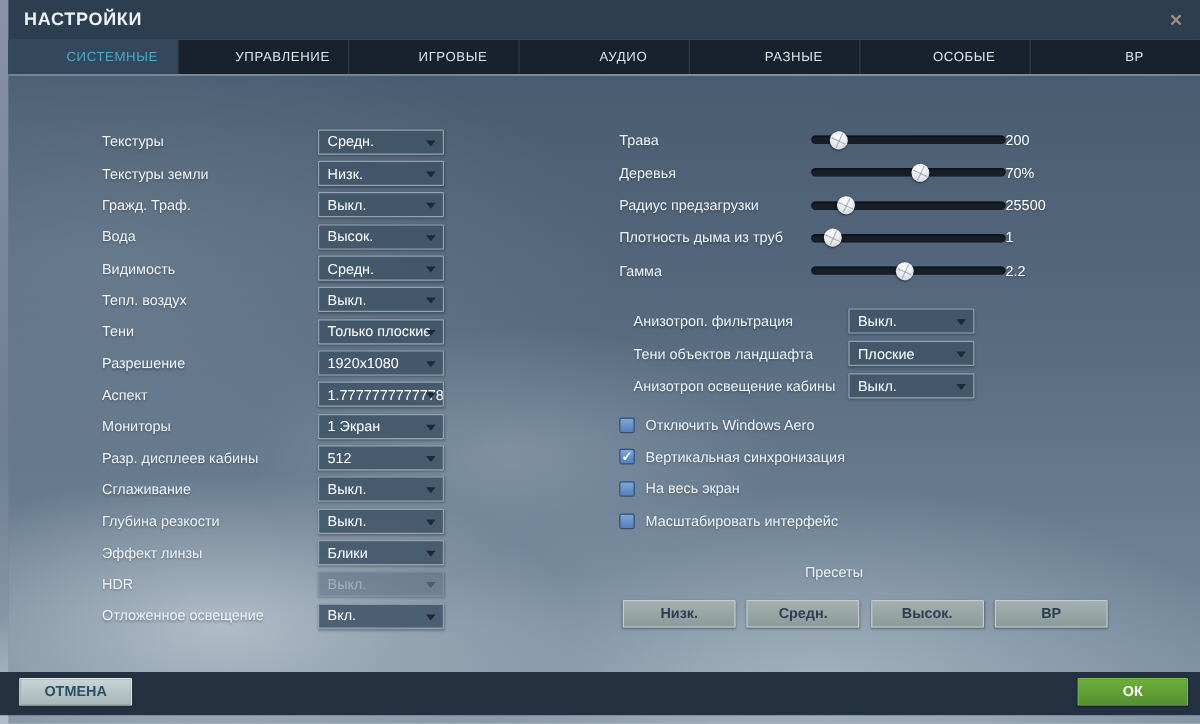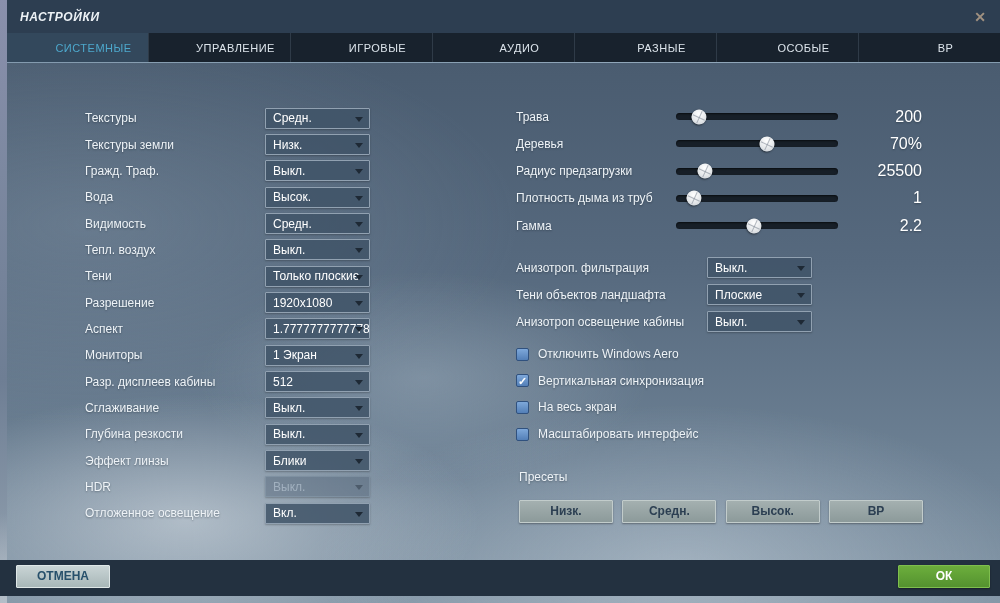--- a/index.html
+++ b/index.html
@@ -12,22 +12,22 @@
     background:
       radial-gradient(700px 200px at 60% 103%, rgba(240,238,232,0.85), transparent 70%),
       radial-gradient(500px 160px at 15% 102%, rgba(215,220,226,0.8), transparent 70%),
       linear-gradient(175deg, #8a90ac 0%, #7c88a0 25%, #6e7e94 55%, #93a2b0 85%, #a7b3bd 100%);
   }
 
   
   .titlebar { position:absolute; left:7px; top:0; right:0; height:33px;
     background:linear-gradient(180deg,#30425634,#2c3d50) #2d3e51; display:flex; align-items:center;
     background:#2d3e51; }
-  .title { margin-left:13px; color:#edf2f6; font-size:12px; font-weight:bold;
-    font-style:italic; letter-spacing:0.6px;text-align:center; }
+  .title { margin-left:13px; color:#edf2f6; font-size:15px; font-weight:bold;
+    letter-spacing:0.6px;text-align:center; }
   .close { position:absolute; right:11px; top:8px; width:18px; height:18px;
     color:#a09181; font-size:14px; font-weight:bold; text-align:center;
     line-height:18px; cursor:pointer; }
 
   .tabbar { position:absolute; left:7px; top:33px; right:0; height:29px;
     background:#18222d; display:flex; }
   .tab { flex:1; display:flex; align-items:center; justify-content:center;
     color:#dde5ec; font-size:11px; letter-spacing:0.5px; cursor:pointer;padding-left:32px; }
   .tab + .tab { border-left:1px solid rgba(130,150,170,0.22); }
   .tab.active { background:#33485c; color:#4da8cd; }
@@ -69,36 +69,36 @@
   .track { position:relative; flex:none; width:162px; height:7px; background:#171f28;
     border-radius:4px; box-shadow:inset 0 1px 2px rgba(0,0,0,0.6); cursor:pointer; }
   .knob { position:absolute; top:50%; width:15px; height:15px; border-radius:50%;
     transform:translate(-50%,-50%) rotate(25deg);
     background:radial-gradient(circle at 40% 32%, #ffffff, #e2e5e8 60%, #c4c9ce);
     box-shadow:0 1px 2px rgba(0,0,0,0.5); cursor:pointer; }
   .knob::before { content:""; position:absolute; left:50%; top:1px; bottom:1px; width:1px;
     background:rgba(120,130,142,0.55); transform:translateX(-50%); }
   .knob::after { content:""; position:absolute; top:50%; left:1px; right:1px; height:1px;
     background:rgba(120,130,142,0.55); transform:translateY(-50%); }
-  .sval { flex:1; text-align:right; color:#ffffff; font-size:16px;
+  .sval { flex:1; color:#ffffff; font-size:12px;
     text-shadow:0 1px 2px rgba(10,20,30,0.35); }
 
   .rdrows { position:absolute; left:509px; top:191px; width:296px; }
-  .rdrows .drow { height:27px; }
+  .rdrows .drow { height:27px;margin-left:12px; }
 
   .cbrows { position:absolute; left:509px; top:278px; }
   .cbrow { display:flex; align-items:center; height:26.6px; }
   .checkbox { position:relative; flex:none; width:13px; height:13px; border-radius:2px;
     background:linear-gradient(180deg,#7ea8da,#537fb7); border:1px solid #30517e;
     cursor:pointer; }
   .checkbox.checked::after { content:"✓"; position:absolute; inset:0; color:#fff;
     font-size:11px; font-weight:bold; line-height:12px; text-align:center; }
   .cbl { margin-left:9px; }
 
-  .presets-label { position:absolute; left:512px; top:407px; width:404px; text-align:left; }
+  .presets-label { position:absolute; left:486px; top:407px; width:404px; text-align:center; }
   .preset-row { position:absolute; left:512px; top:437px; width:404px;
     display:flex; justify-content:space-between; }
   .preset-btn { width:94px; height:23px; border:1px solid #c2cccb;
     background:linear-gradient(180deg,#a4b0b0,#8c9a9a); border-radius:1px;
     color:#2c3f52; font-size:12px; font-weight:bold; text-align:center;
     line-height:21px; cursor:pointer; box-shadow:0 1px 2px rgba(0,0,0,0.35); }
 
   .footer { position:absolute; left:0; top:560px; right:0; height:36px; background:#233140; }
   .btn-cancel { position:absolute; left:16px; top:5px; width:94px; height:23px;
     background:linear-gradient(180deg,#c9d4d5,#a8b7b8); border:1px solid #dfe7e7;

